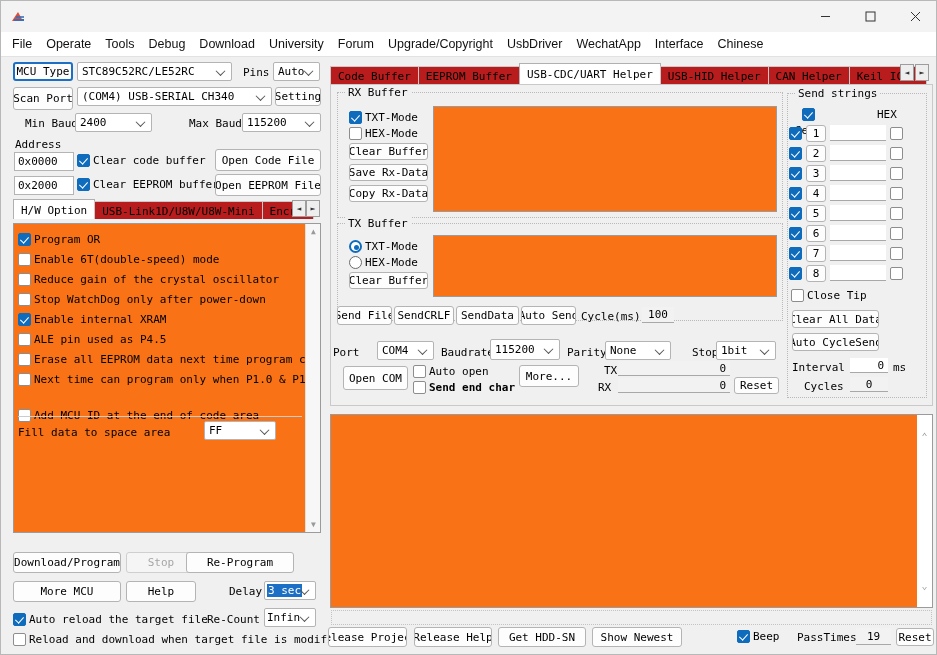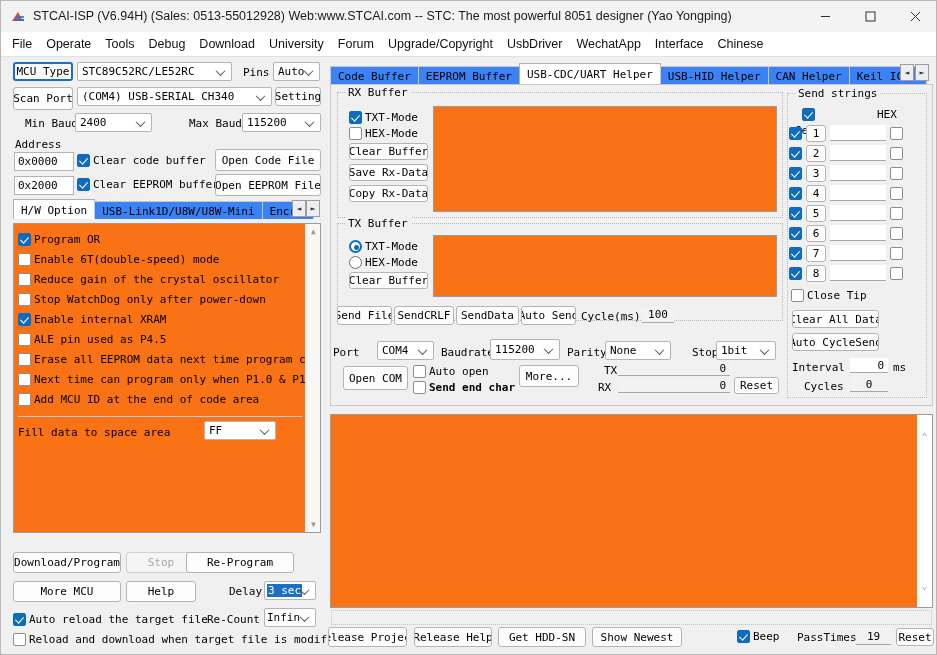--- a/index.html
+++ b/index.html
@@ -175,21 +175,21 @@
     display: flex; align-items: center; justify-content: center;
     color: #9a9a9a; font-size: 8px;
   }
   .vscroll .arrow.up { top: 0; }
   .vscroll .arrow.dn { bottom: 0; }
 
   
   .tabstrip { position: absolute; display: flex; align-items: flex-end; }
   .tab {
     box-sizing: border-box;
-    background: #3b82f6;
+    background: #b91c1c;
     border: 1px solid #c9c9c9;
     border-bottom: none;
     padding: 3px 7px 4px 7px;
     font-size: 11px;
     white-space: nowrap;
     margin-right: -1px;
     overflow: hidden;
   }
   .tab.active {
     background: #ffffff;
@@ -215,21 +215,20 @@
 <div class="win">
 
   <div class="titlebar">
     <div class="title-icon">
       <svg width="17" height="17" viewBox="0 0 17 17">
         <path d="M2 13 L8 4 L13 13 Z" fill="#d94f3d"></path>
         <path d="M4 12 h10" stroke="#3a6fb5" stroke-width="2"></path>
         <path d="M6 9 h8" stroke="#3a6fb5" stroke-width="1.6"></path>
       </svg>
     </div>
-    <div class="title-text">STCAI-ISP (V6.94H) (Sales: 0513-55012928) Web:www.STCAI.com  -- STC: The most powerful 8051 designer (Yao Yongping)</div>
     <div class="win-btn min">
       <svg width="11" height="11" viewBox="0 0 11 11">
           <path d="M1 5.5 H10" stroke="#333" stroke-width="1"></path>
         </svg>
     </div>
     <div class="win-btn max">
       <svg width="11" height="11" viewBox="0 0 11 11">
           <rect x="1" y="1" width="9" height="9" fill="none" stroke="#333" stroke-width="1"></rect>
         </svg>
     </div>
@@ -334,21 +333,21 @@
         <span>ALE pin used as P4.5</span>
       </div>
       <div class="cklabel" style="height:20px;">
         <i class="chk"></i>
         <span>Erase all EEPROM data next time program c</span>
       </div>
       <div class="cklabel" style="height:20px;">
         <i class="chk"></i>
         <span>Next time can program only when P1.0 &amp; P1</span>
       </div>
-      <div class="cklabel" style="height:20px;">
+      <div class="cklabel" style="height:20px;margin-top:16px;">
         <i class="chk"></i>
         <span>Add MCU ID at the end of code area</span>
       </div>
 
       <div style="position:absolute;left:4px;top:192px;width:284px;border-top:1px solid #cccccc;"></div>
 
       <div class="lbl" style="left:4px;top:202px;">Fill data to space area</div>
       <div class="combo" style="position:absolute;left:190px;top:197px;width:72px;height:19px;">
         <span>FF</span>
         <i class="chev"></i>

